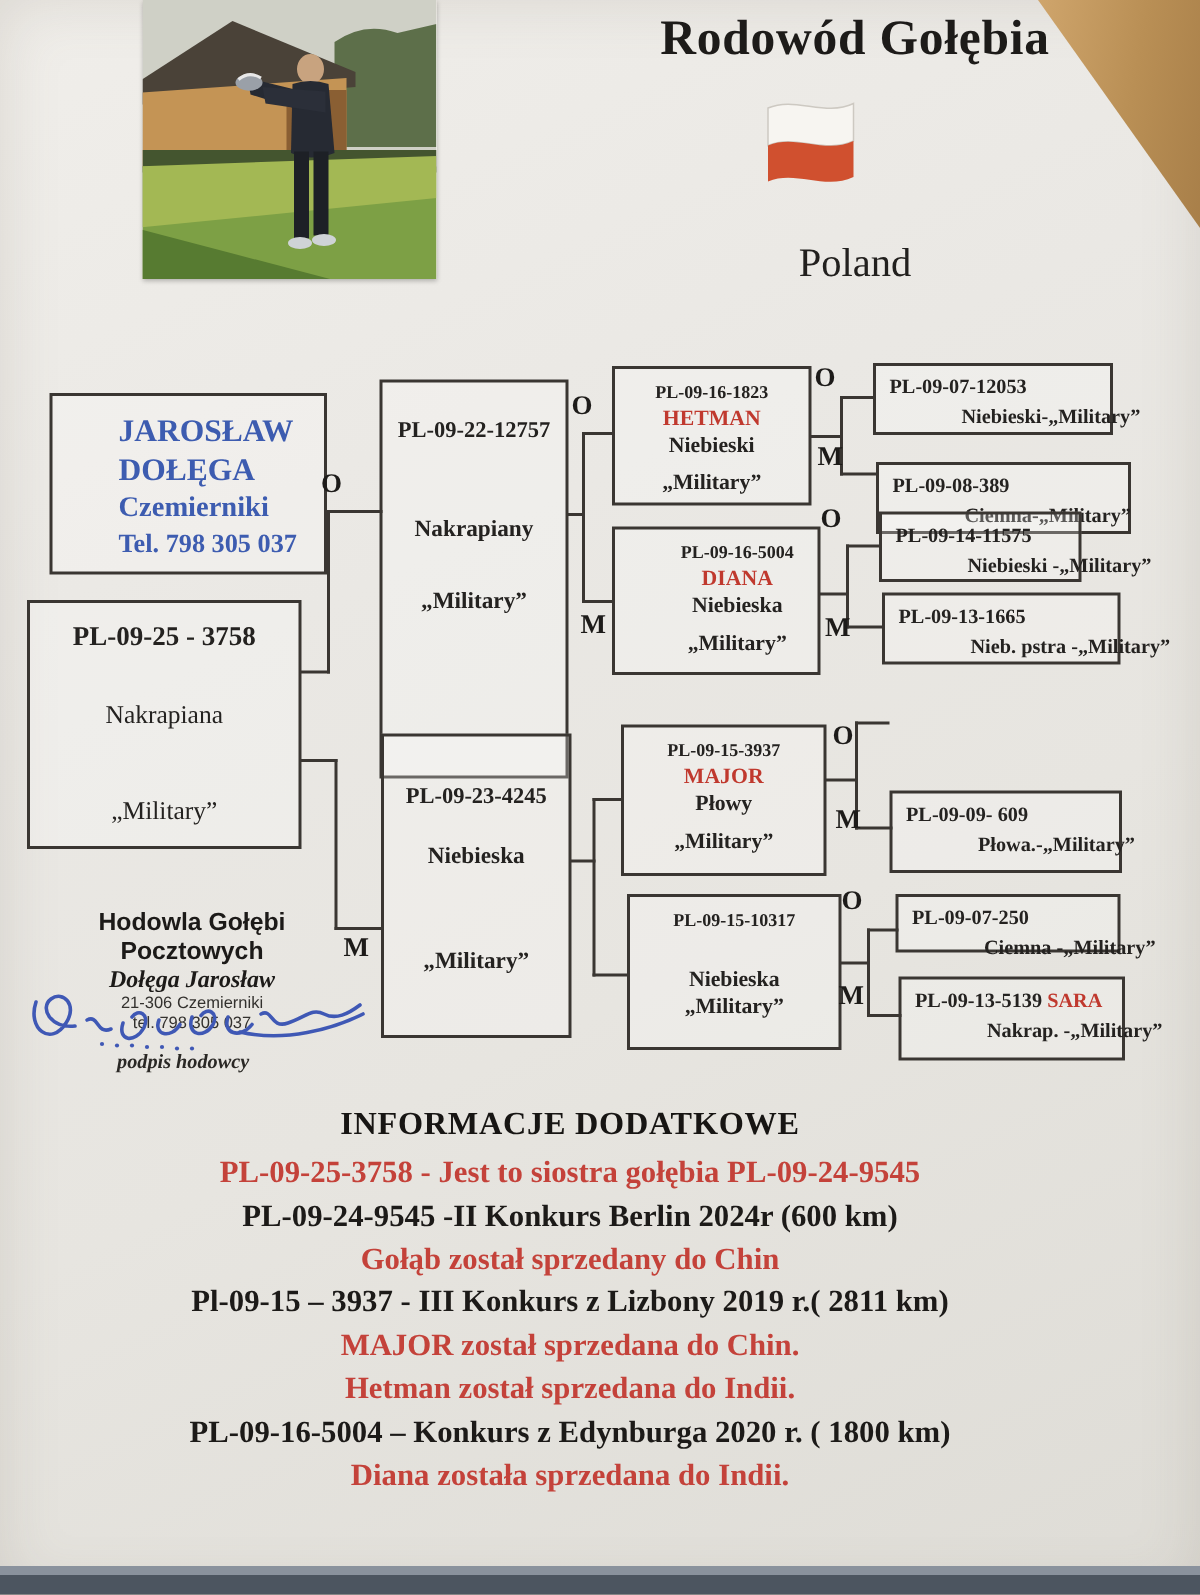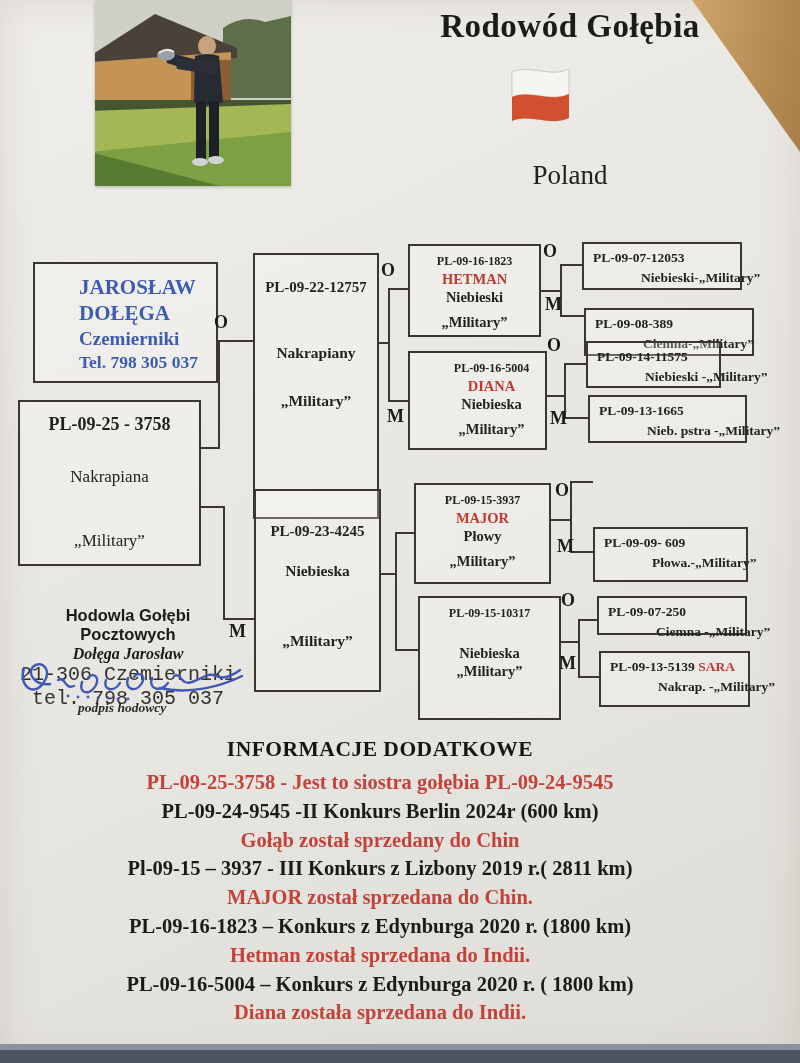--- a/index.html
+++ b/index.html
@@ -61,21 +61,21 @@
   .ggp .l1 { font-size:13.5px; font-weight:bold; line-height:1.45; }
   .ggp .l2 { font-size:13.5px; font-weight:bold; line-height:1.45;margin-left:48px; }
 
   .ln { position:absolute; background:#3a3632; }
   .h { height:2px; } .v { width:2px; }
   .om { position:absolute; font-size:18px; font-weight:bold; color:#1d1b19; }
 
   .stamp { position:absolute; left:18px; top:590px; width:220px; text-align:center; color:#1c1a18;margin-top:16px; }
   .stamp .s1 { font-family:"Liberation Sans",sans-serif; font-weight:bold; font-size:16.5px; }
   .stamp .s2 { font-style:italic; font-weight:bold; font-size:16px; margin-top:1px; }
-  .stamp .s3, .stamp .s4 { font-family:Liberation Mono, monospace; font-size:20px; line-height:1.2; color:#33312e; }
+  .stamp .s3, .stamp .s4 { font-family:Liberation Sans, sans-serif; font-size:11px; line-height:1.2; color:#33312e; }
   .sig { position:absolute; left:10px; top:652px; width:240px; height:64px; }
   .sig-caption { position:absolute; left:78px; top:700px; font-style:italic; font-weight:bold; font-size:13.5px; color:#2a2825; }
 
   .info { position:absolute; left:15px; top:737px; width:730px; text-align:center; }
   .info-title { font-size:21.5px; font-weight:bold; letter-spacing:.5px; color:#171513; margin-bottom:6px; }
   .info-line { font-size:20.5px; font-weight:bold; line-height:28.8px; color:#1c1a18; }
   .info-line.red { color:#c4423a; }
 </style>
 </head>
 <body>
@@ -156,21 +156,21 @@
     <div class="pname red">DIANA</div>
     <div class="colr">Niebieska</div>
     <div class="strain">„Military”</div>
   </div>
   <div class="pbox gp" style="left:414px; top:483px; width:137px; height:101px;">
     <div class="ring">PL-09-15-3937</div>
     <div class="pname red">MAJOR</div>
     <div class="colr">Płowy</div>
     <div class="strain">„Military”</div>
   </div>
-  <div class="pbox gp no-name" style="left:418px; top:596px; width:143px; height:124px;">
+  <div class="pbox gp no-name" style="left:418px; top:596px; width:143px; height:104px;">
     <div class="ring">PL-09-15-10317</div>
     <div class="colr">Niebieska</div>
     <div class="strain">„Military”</div>
   </div>
 
   <div class="pbox ggp" style="left:582px; top:242px; width:160px; height:48px;">
     <div class="l1">PL-09-07-12053</div>
     <div class="l2">Niebieski-„Military”</div>
   </div>
   <div class="pbox ggp" style="left:584px; top:308px; width:170px; height:48px;">
@@ -279,19 +279,18 @@
   </div>
   <div class="sig-caption">podpis hodowcy</div>
 
   <div class="info">
     <div class="info-title">INFORMACJE DODATKOWE</div>
     <div class="info-line red">PL-09-25-3758  -  Jest to siostra gołębia PL-09-24-9545</div>
     <div class="info-line">PL-09-24-9545 -II Konkurs Berlin 2024r (600 km)</div>
     <div class="info-line red">Gołąb został sprzedany do Chin</div>
     <div class="info-line">Pl-09-15 – 3937 - III Konkurs z Lizbony 2019 r.( 2811 km)</div>
     <div class="info-line red">MAJOR został sprzedana do Chin.</div>
-    <div class="info-line">PL-09-16-1823 – Konkurs z Edynburga 2020 r. (1800 km)</div>
     <div class="info-line red">Hetman został sprzedana do Indii.</div>
     <div class="info-line">PL-09-16-5004 – Konkurs z Edynburga 2020 r. ( 1800 km)</div>
     <div class="info-line red">Diana została sprzedana do Indii.</div>
   </div>
 
 </div>
 
 </body></html>

